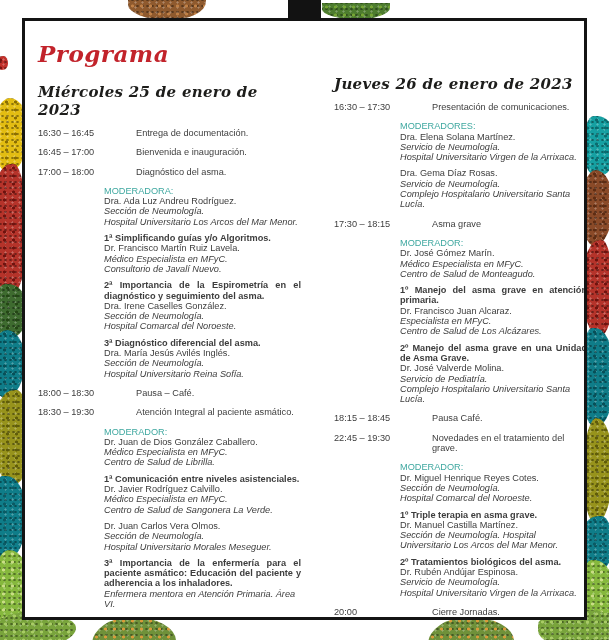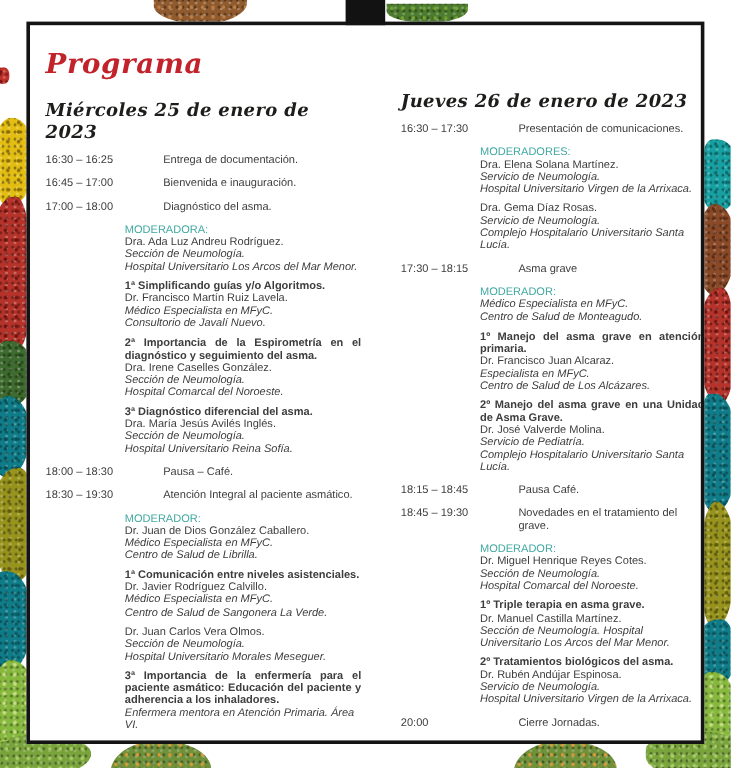--- a/index.html
+++ b/index.html
@@ -89,21 +89,21 @@
 
   <div class="tab"></div>
 
   <div class="card">
 
     <div class="col col-left">
       <h1 class="program-title">Programa</h1>
       <h2 class="day-title">Miércoles 25 de enero de 2023</h2>
       <div class="day-items">
           <div class="session-row">
-            <div class="session-time">16:30 – 16:25</div>
+            <div class="session-time">16:30 – 16:45</div>
             <div class="session-text">Entrega de documentación.</div>
           </div>
           <div class="session-row">
             <div class="session-time">16:45 – 17:00</div>
             <div class="session-text">Bienvenida e inauguración.</div>
           </div>
           <div class="session-row">
             <div class="session-time">17:00 – 18:00</div>
             <div class="session-text">Diagnóstico del asma.</div>
           </div>
@@ -173,39 +173,40 @@
             <div class="line name">Dra. Gema Díaz Rosas.</div>
             <div class="line role">Servicio de Neumología.</div>
             <div class="line role">Complejo Hospitalario Universitario Santa Lucía.</div>
           </div>
           <div class="session-row">
             <div class="session-time">17:30 – 18:15</div>
             <div class="session-text">Asma grave</div>
           </div>
           <div class="detail-block">
             <div class="line mod">MODERADOR:</div>
+            <div class="line name">Dr. José Gómez Marín.</div>
             <div class="line role">Médico Especialista en MFyC.</div>
             <div class="line role">Centro de Salud de Monteagudo.</div>
             <div class="line-gap"></div>
             <div class="line talk">1º Manejo del asma grave en atención primaria.</div>
             <div class="line name">Dr. Francisco Juan Alcaraz.</div>
             <div class="line role">Especialista en MFyC.</div>
             <div class="line role">Centro de Salud de Los Alcázares.</div>
             <div class="line-gap"></div>
             <div class="line talk">2º Manejo del asma grave en una Unidad de Asma Grave.</div>
             <div class="line name">Dr. José Valverde Molina.</div>
             <div class="line role">Servicio de Pediatría.</div>
             <div class="line role">Complejo Hospitalario Universitario Santa Lucía.</div>
           </div>
           <div class="session-row">
             <div class="session-time">18:15 – 18:45</div>
             <div class="session-text">Pausa Café.</div>
           </div>
           <div class="session-row">
-            <div class="session-time">18:45 – 19:30</div>
+            <div class="session-time">22:45 – 19:30</div>
             <div class="session-text">Novedades en el tratamiento del grave.</div>
           </div>
           <div class="detail-block">
             <div class="line mod">MODERADOR:</div>
             <div class="line name">Dr. Miguel Henrique Reyes Cotes.</div>
             <div class="line role">Sección de Neumología.</div>
             <div class="line role">Hospital Comarcal del Noroeste.</div>
             <div class="line-gap"></div>
             <div class="line talk">1º Triple terapia en asma grave.</div>
             <div class="line name">Dr. Manuel Castilla Martínez.</div>

